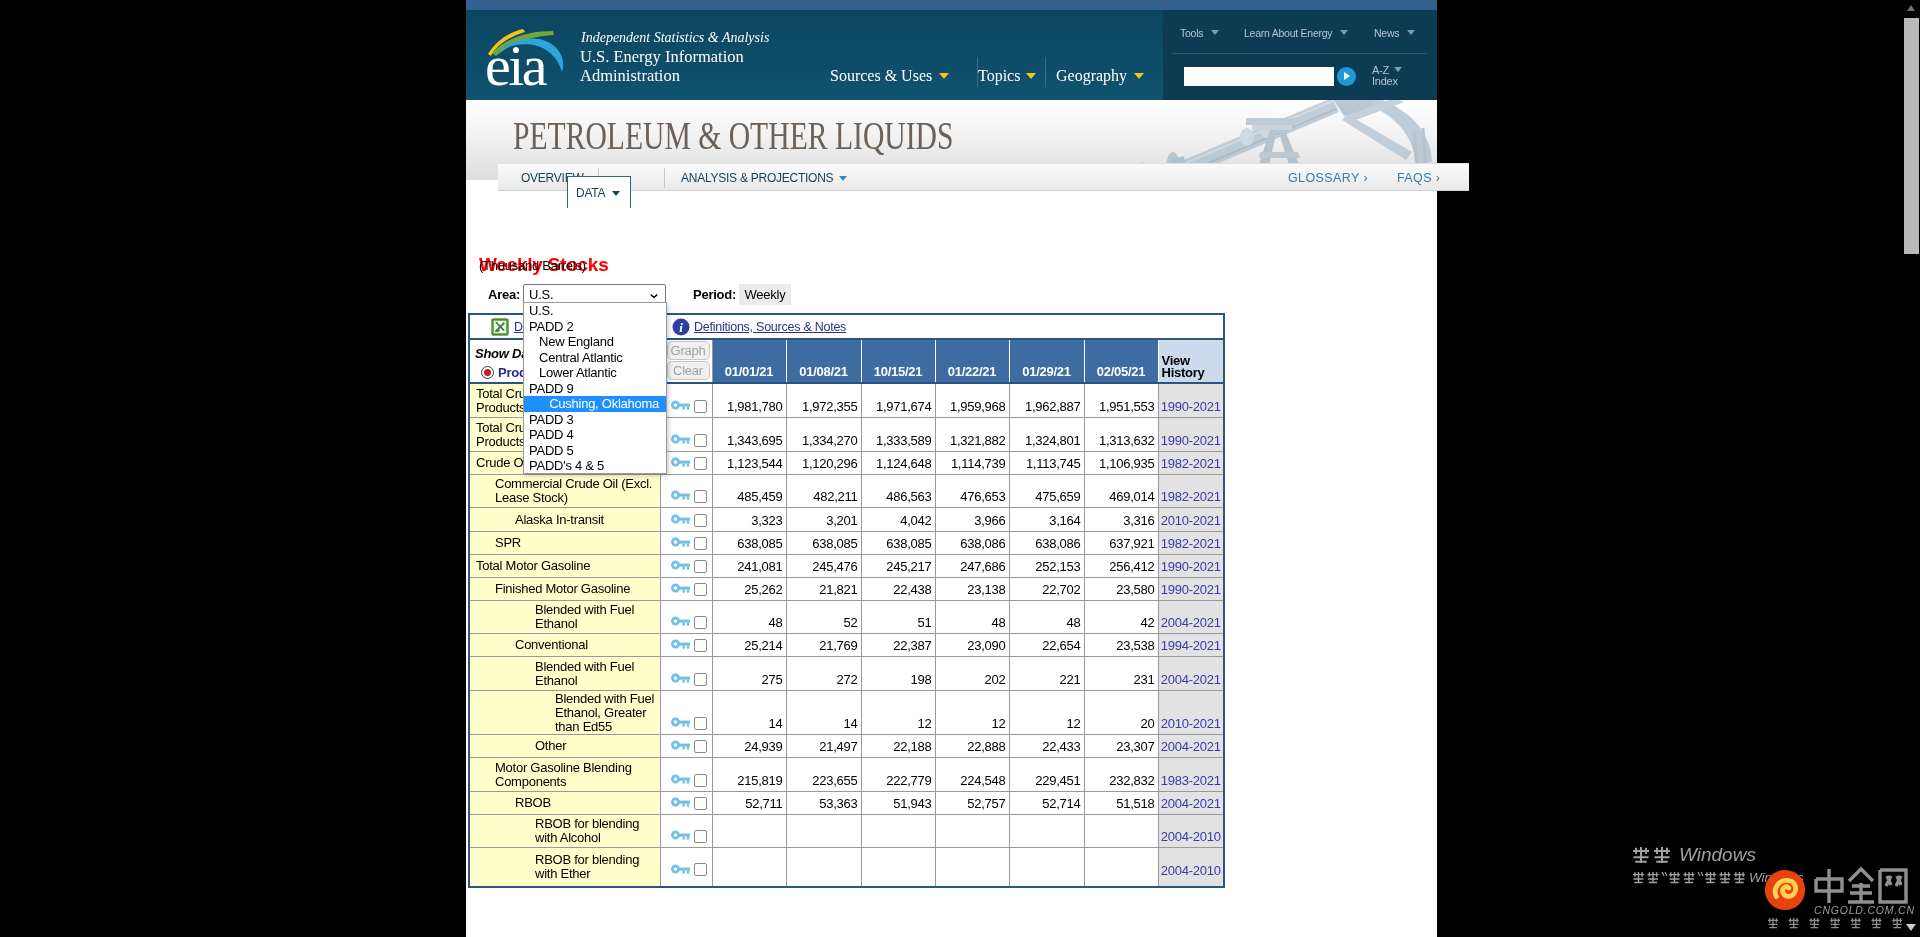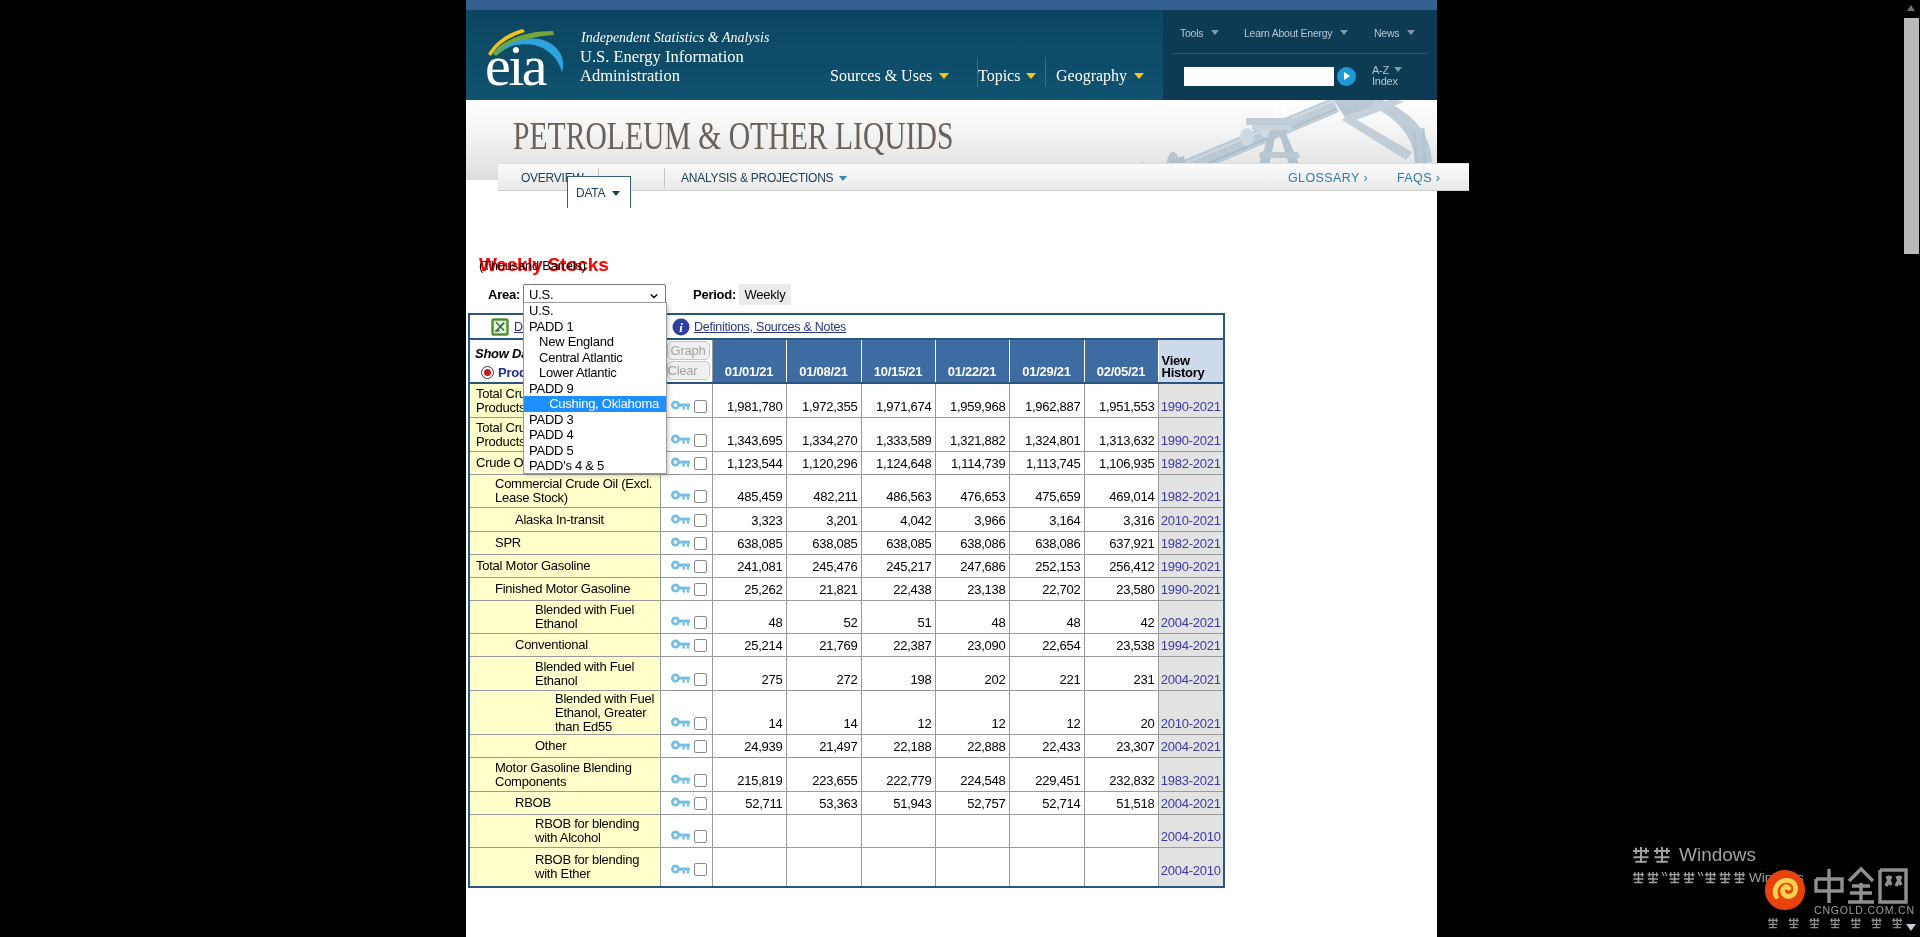--- a/index.html
+++ b/index.html
@@ -54,21 +54,21 @@
 #tbl td.datehd { background:#3d6ba2; color:#fff; font-weight:bold; text-align:center; vertical-align:bottom; padding-bottom:3px; border:1px solid #fff; border-bottom:2px solid #2a5580; }
 #tbl td.vhhd { background:#ccdaeb; color:#000; font-weight:bold; vertical-align:bottom; padding:0 0 4px 3px; line-height:11.5px; font-size:13px; }
 
 .cbx { display:inline-block; width:13px; height:13px; border:1px solid #8a8a8a; border-radius:2px; background:#fff; vertical-align:middle; }
 .keyi { display:inline-block; vertical-align:middle; }
 
 #ddown { position:absolute; left:57px; top:302px; width:144px; height:172px; background:#fff; border:1px solid #9a9a9a; box-shadow:2px 2px 4px rgba(0,0,0,0.18); z-index:50; }
 #ddown .it { height:15.5px; line-height:15.5px; font-size:13px; color:#000; padding-left:5px; white-space:pre; }
 #ddown .hl { background:#1e8fff; color:#fff; }
 
-.wm { position:absolute; color:#9d9d9d; }
+.wm { position:absolute; color:#9d9d9d;font-style:italic; }
 #sbthumb { position:absolute; left:1904px; top:18px; width:15px; height:236px; background:#b9b9b9; }
 </style>
 </head>
 <body>
 <div id="page">
   <div id="topstrip"></div>
   <div id="hdr">
     <div id="hdrpanel"></div>
     <svg id="eialogo" width="100" height="80" viewBox="0 0 100 80" style="position:absolute;left:12px;top:10px;">
       <path d="M10 34 C 16 24, 28 13, 45 9 L 47 12 C 30 17, 18 26, 13 36 Z" fill="#f2c318"></path>
@@ -176,21 +176,21 @@
             <span style="position:absolute;left:224px;top:5px;font-size:12.5px;color:#27348b;text-decoration:underline;">Definitions, Sources &amp; Notes</span>
           </td>
         </tr>
         <tr class="hdrrow" style="height:44px;">
           <td style="position:relative;background:#fff;">
             <div style="position:absolute;left:5px;top:6px;font-weight:bold;font-style:italic;">Show Data By:</div>
             <div style="position:absolute;left:11px;top:24px;"><span style="display:inline-block;width:13px;height:13px;border-radius:50%;border:1.5px solid #3c3c3c;background:#fff;vertical-align:middle;position:relative;"><span style="position:absolute;left:1.5px;top:1.5px;width:7px;height:7px;border-radius:50%;background:#c01f1f;"></span></span><span style="font-weight:bold;color:#232d8f;vertical-align:middle;margin-left:4px;">Product</span></div>
           </td>
           <td style="position:relative;background:#fff;">
             <div style="position:absolute;left:6px;top:1px;width:43px;height:19px;border:1px solid #c6c6c6;border-radius:5px;background:#f0f0f0;color:#a2a2a2;font-size:13px;text-align:center;line-height:18px;">Graph</div>
-            <div style="position:absolute;left:6px;top:21px;width:43px;height:19px;border:1px solid #c6c6c6;border-radius:5px;background:#f0f0f0;color:#a2a2a2;font-size:13px;line-height:18px;">Clear</div>
+            <div style="position:absolute;left:6px;top:21px;width:43px;height:19px;border:1px solid #c6c6c6;border-radius:5px;background:#f0f0f0;color:#a2a2a2;font-size:13px;text-align:center;line-height:18px;">Clear</div>
           </td>
           <td class="datehd">01/01/21</td>
           <td class="datehd">01/08/21</td>
           <td class="datehd">10/15/21</td>
           <td class="datehd">01/22/21</td>
           <td class="datehd">01/29/21</td>
           <td class="datehd">02/05/21</td>
           <td class="vhhd">View<br>History</td>
         </tr>
         <tr style="height:34px;">
@@ -462,21 +462,21 @@
           <td class="val"></td>
           <td class="val"></td>
           <td class="val"></td>
           <td class="val"></td>
           <td class="vh" style="padding-bottom:8px;"><a>2004-2010</a></td>
         </tr>
       </tbody>
     </table>
   <div id="ddown">
       <div class="it">U.S.</div>
-      <div class="it">PADD 1</div>
+      <div class="it">PADD 2</div>
       <div class="it">&nbsp;&nbsp;&nbsp;New England</div>
       <div class="it">&nbsp;&nbsp;&nbsp;Central Atlantic</div>
       <div class="it">&nbsp;&nbsp;&nbsp;Lower Atlantic</div>
       <div class="it">PADD 9</div>
       <div class="it hl">&nbsp;&nbsp;&nbsp;&nbsp;&nbsp;&nbsp;Cushing, Oklahoma</div>
       <div class="it">PADD 3</div>
       <div class="it">PADD 4</div>
       <div class="it">PADD 5</div>
       <div class="it">PADD's 4 &amp; 5</div>
     </div>

